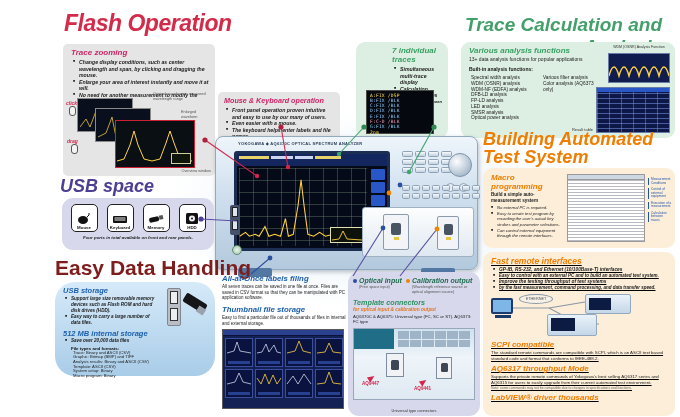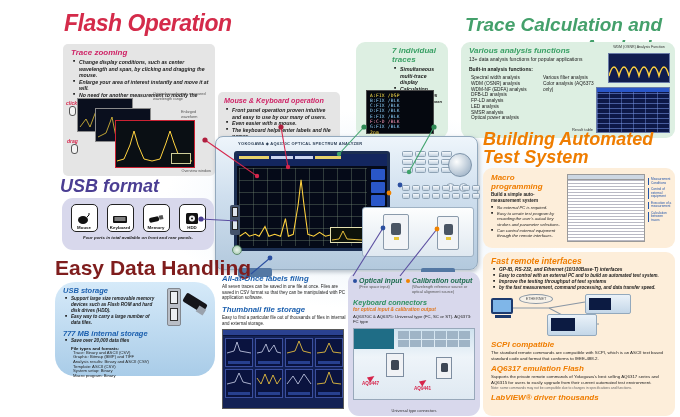--- a/index.html
+++ b/index.html
@@ -12,21 +12,21 @@
   .t-green { color:#44a06b; font-size:19px; font-weight:bold; font-style:italic; }
   .t-purp  { color:#4b3e93; font-size:18px; font-weight:bold; font-style:italic; }
   .t-blue  { color:#7f1d1d; font-size:21px; font-weight:bold; }
   .t-orng  { color:#ef7d00; font-size:18px; font-weight:bold; font-style:italic; line-height:1.02;}
 
   
   .pinkbox  { background:#e5e5e5; border-radius:5px; }
   .greenbox { background:#ddefe2; border-radius:9px; }
   .lavbox   { background:#d8d8ec; border-radius:11px; }
   .databox  { background:linear-gradient(180deg,#d6eaf9,#a9cce8); border-radius:20px; }
-  .creambox { background:#fdeeda; border-radius:9px; }
+  .creambox { background:#fdeeda; border-radius:9px;text-decoration:underline; }
 
   .h-pink  { color:#cf2366; font-weight:bold; font-style:italic; font-size:8px; }
   .h-green { color:#3aa065; font-weight:bold; font-style:italic; font-size:8px; }
   .h-blue  { color:#1b5fae; font-weight:bold; font-style:italic; font-size:8px; }
   .h-teal  { color:#1d6b4e; font-weight:bold; font-style:italic; font-size:7px; }
   .h-orng  { color:#ef7d00; font-weight:bold; font-style:italic; font-size:8px; }
 
   ul.b { list-style:none; }
   ul.b li { position:relative; padding-left:6px; color:#1a1a1a; font-weight:bold; font-style:italic; }
   ul.b li::before { content:"■"; position:absolute; left:0; top:0; font-size:3.5px; line-height:inherit; }
@@ -274,21 +274,21 @@
     <div class="abs" style="left:14px;top:68px;width:10px;height:30px;background:#44536b;border-radius:2px;padding:2px;">
       <div style="height:10px;background:#dfe6ee;border:0.5px solid #222;margin-bottom:3px;"></div>
       <div style="height:10px;background:#dfe6ee;border:0.5px solid #222;"></div>
     </div>
     <div class="abs" style="left:16px;top:108px;width:10px;height:10px;border-radius:50%;background:radial-gradient(#eaf4ec,#9ec4a8);border:1px solid #5d8c6c;"></div>
 
     <div class="abs" style="left:22px;bottom:-8px;width:34px;height:9px;background:#5377a3;border-radius:2px;"></div>
     <div class="abs" style="right:22px;bottom:-8px;width:34px;height:9px;background:#5377a3;border-radius:2px;"></div>
   </div>
 
-  <div class="abs t-purp" style="left:60px;top:176px;">USB format</div>
+  <div class="abs t-purp" style="left:60px;top:176px;">USB space</div>
   <div class="abs lavbox" style="left:62px;top:198px;width:152px;height:52px;padding:6px 8px 0;">
     <div style="display:flex;gap:9px;justify-content:center;">
       <div class="usb-dev">
         <svg width="14" height="13" viewBox="0 0 14 13">
             <ellipse cx="6" cy="8" rx="5" ry="4" fill="#111"></ellipse>
             <path d="M10,5 Q13,3 12,1" fill="none" stroke="#111" stroke-width="1"></path>
           </svg>
         <div class="lbl">Mouse</div>
       </div>
       <div class="usb-dev">
@@ -326,21 +326,21 @@
       <li>Easy way to carry a large number of data files.</li>
     </ul>
     <div class="abs" style="right:8px;top:6px;width:42px;height:38px;">
       <div class="abs" style="left:2px;top:0;width:14px;height:38px;background:#b9bec6;border:0.8px solid #82878f;border-radius:2px;padding:2px;">
         <div style="height:13px;background:#eceff2;border:0.6px solid #333;margin-bottom:4px;"></div>
         <div style="height:13px;background:#eceff2;border:0.6px solid #333;"></div>
       </div>
       <div class="abs" style="left:18px;top:10px;width:24px;height:10px;background:#15151a;border-radius:2px;transform:rotate(32deg);"></div>
       <div class="abs" style="left:32px;top:19px;width:8px;height:7px;background:#9aa2ad;transform:rotate(32deg);"></div>
     </div>
-    <div class="h-blue" style="padding:3px 8px 0;font-size:7.5px;">777 MB internal storage</div>
+    <div class="h-blue" style="padding:3px 8px 0;font-size:7.5px;">512 MB internal storage</div>
     <ul class="b f46" style="padding:0 6px 0 10px;">
       <li>Save over 20,000 data files</li>
     </ul>
     <div style="font-size:4.4px;font-weight:bold;color:#111;padding:2px 0 0 16px;">File types and formats:</div>
     <div style="font-size:4.2px;color:#222;line-height:1.1;padding-left:18px;">
       <div>Trace: Binary and ASCII (CSV)</div>
       <div>Graphic: Bitmap (BMP) and TIFF</div>
       <div>Analysis results: Binary and ASCII (CSV)</div>
       <div>Template: ASCII (CSV)</div>
       <div>System setup: Binary</div>
@@ -388,21 +388,21 @@
     <div class="abs" style="left:5px;top:5px;display:flex;align-items:center;gap:2px;">
       <span class="dot" style="width:4px;height:4px;background:#2b4fa0;"></span>
       <span class="h-teal">Optical input</span>
     </div>
     <div class="abs note" style="left:11px;top:13px;">(Free space input)</div>
     <div class="abs" style="left:58px;top:5px;display:flex;align-items:center;gap:2px;">
       <span class="dot" style="width:4px;height:4px;background:#f08300;"></span>
       <span class="h-teal">Calibration output</span>
     </div>
     <div class="abs note" style="left:64px;top:13px;width:62px;">(Wavelength reference source or optical alignment source)</div>
-    <div class="abs" style="left:5px;top:26px;color:#2e9060;font-weight:bold;font-style:italic;font-size:7.2px;">Keyboard connectors</div>
+    <div class="abs" style="left:5px;top:26px;color:#2e9060;font-weight:bold;font-style:italic;font-size:7.2px;">Template connectors</div>
     <div class="abs" style="left:5px;top:35px;color:#e07820;font-weight:bold;font-style:italic;font-size:4.8px;">for optical input &amp; calibration output</div>
     <div class="abs" style="left:5px;top:42px;width:122px;font-size:4.3px;color:#222;line-height:1.25;">AQ6370C &amp; AQ6375: Universal type (FC, SC or ST). AQ6373: FC type</div>
     <div class="abs" style="left:5px;top:56px;width:122px;height:72px;background:linear-gradient(180deg,#cfe2ef,#eef4f9 40%,#dfe9f2);border:0.8px solid #98a8ba;overflow:hidden;">
       <div class="abs" style="left:0;top:0;width:40px;height:20px;background:#1f6d86;"></div>
       <div class="abs" style="left:44px;top:2px;width:72px;height:16px;display:grid;grid-template-columns:repeat(6,1fr);gap:1px;">
         <div style="background:#9fb4c6;"></div>
           <div style="background:#9fb4c6;"></div>
           <div style="background:#9fb4c6;"></div>
         <div style="background:#9fb4c6;"></div>
           <div style="background:#9fb4c6;"></div>
@@ -472,21 +472,21 @@
       <div class="abs" style="left:30px;top:0px;width:34px;height:10px;border:0.8px solid #8a97a5;border-radius:50%;background:#f6f1e8;display:flex;align-items:center;justify-content:center;font-size:3.8px;color:#555;">ETHERNET</div>
       <div class="abs" style="left:96px;top:0px;width:46px;height:20px;background:linear-gradient(#eaf2f9,#c4d7e8);border:0.8px solid #93a9bd;border-radius:2px;">
         <div style="width:22px;height:12px;background:#0c1b42;margin:3px 0 0 3px;"></div>
       </div>
       <div class="abs" style="left:58px;top:20px;width:50px;height:22px;background:linear-gradient(#eaf2f9,#c4d7e8);border:0.8px solid #93a9bd;border-radius:2px;">
         <div style="width:24px;height:13px;background:#0c1b42;margin:3px 0 0 3px;"></div>
       </div>
     </div>
     <div class="h-orng" style="padding:50px 8px 0;font-size:8px;">SCPI compatible</div>
     <div style="font-size:4.4px;color:#222;line-height:1.25;padding:1px 8px 0;">The standard remote commands are compatible with SCPI, which is an ASCII text based standard code and format that conforms to IEEE-488.2.</div>
-    <div class="h-orng" style="padding:3px 8px 0;font-size:8px;">AQ6317 emulation Flash</div>
+    <div class="h-orng" style="padding:3px 8px 0;font-size:8px;">AQ6317 throughput Mode</div>
     <div style="font-size:4.4px;color:#222;line-height:1.25;padding:1px 8px 0;">Supports the private remote commands of Yokogawa's best selling AQ6317 series and AQ6315 for users to easily upgrade from their current automated test environment.</div>
     <div style="font-size:3.4px;color:#666;padding:1px 8px 0;">Note: some commands may not be compatible due to changes in specifications and functions.</div>
     <div class="h-orng" style="padding:3px 8px 0;font-size:8px;">LabVIEW® driver thousands</div>
   </div>
 
   <svg class="abs" style="left:0;top:0;pointer-events:none;" width="680" height="417" viewBox="0 0 680 417">
     <line x1="205" y1="140" x2="257" y2="176" stroke="#d6254b" stroke-width="1.1"></line>
     <circle cx="205" cy="140" r="2.6" fill="#b01f3e"></circle>
       <circle cx="257" cy="176" r="2.2" fill="#d6254b"></circle>
     <line x1="281" y1="127" x2="288" y2="167" stroke="#d6254b" stroke-width="1.1"></line>

